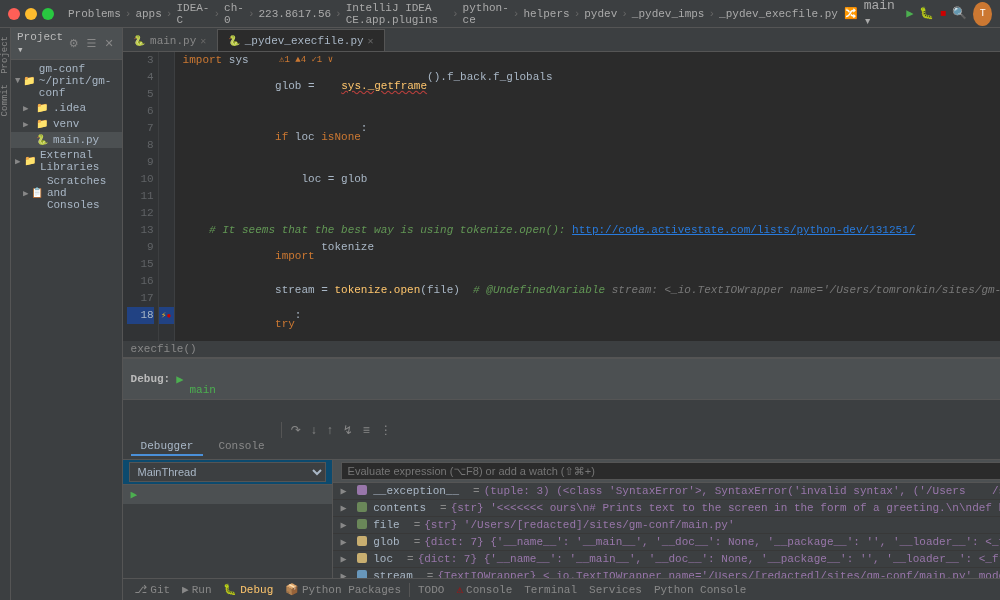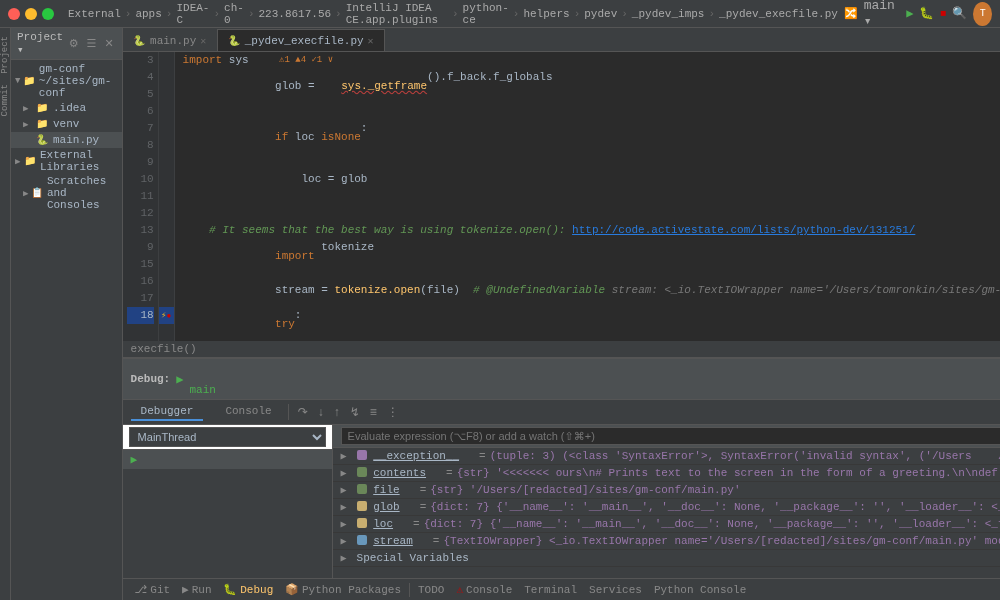--- a/index.html
+++ b/index.html
@@ -183,42 +183,42 @@
     .debug-run-icon { color: #4CAF50; font-size: 12px; }
     #debug-toolbar {
       display: flex;
       align-items: center;
       background: #3c3f41;
       padding: 3px 8px;
       border-bottom: 1px solid #555;
       gap: 4px;
     }
     .debug-btn { background: none; border: none; color: #888; font-size: 12px; cursor: pointer; padding: 0 3px; }
-    .debug-tabs { display: flex; gap: 12px; }
+    .debug-tabs { display: flex; gap: 5px; margin-top: 35px; }
     .debug-tab {
       padding: 2px 10px;
       font-size: 11px;
       color: #888;
       cursor: pointer;
       border-bottom: 2px solid transparent;
     }
     .debug-tab.active { color: #a9b7c6; border-bottom: 2px solid #4a90d9; }
     #debug-content { display: flex; flex: 1; overflow: hidden; }
     #frames-panel { width: 210px; border-right: 1px solid #555; display: flex; flex-direction: column; overflow: hidden; }
-    #frames-header { background: #ffffff; padding: 2px 6px; font-size: 11px; color: #888; border-bottom: 1px solid #555; }
+    #frames-header { background: #0c4a6e; padding: 2px 6px; font-size: 11px; color: #888; border-bottom: 1px solid #555; }
     .frame-select { width: 100%; background: #3c3f41; border: 1px solid #555; color: #a9b7c6; font-size: 11px; padding: 2px 4px; }
     .frame-item { padding: 3px 8px; font-size: 11px; color: #a9b7c6; cursor: pointer; display: flex; align-items: center; gap: 4px; }
     .frame-item.active { background: #4c5052; }
     .frame-arrow { color: #4CAF50; }
     #variables-panel { flex: 1; overflow-y: auto; }
     #vars-header { background: #4c5052; padding: 2px 8px; font-size: 11px; color: #888; border-bottom: 1px solid #555; display: flex; align-items: center; justify-content: space-between; }
     .var-input { flex: 1; background: #2b2b2b; border: 1px solid #555; color: #a9b7c6; font-size: 11px; padding: 2px 6px; }
     .var-row { display: flex; padding: 2px 8px; font-size: 11px; cursor: pointer; align-items: flex-start; border-bottom: 1px solid #383838; }
     .var-arrow { color: #888; margin-right: 4px; font-size: 10px; width: 12px; }
-    .var-name { color: #a9b7c6; margin-right: 20px; text-decoration: underline; }
+    .var-name { color: #a9b7c6; margin-right: 14px; }
     .var-eq { color: #888; margin-right: 4px; }
     .var-val { color: #9876aa; flex: 1; overflow: hidden; text-overflow: ellipsis; white-space: nowrap; }
     .icon-square { display: inline-block; width: 10px; height: 10px; border-radius: 2px; }
 
     
     #bottom-bar {
       height: 22px;
       background: #3c3f41;
       display: flex;
       align-items: center;
@@ -247,21 +247,21 @@
 </head>
 <body>
 
 <div id="titlebar">
   <div class="traffic-lights">
     <div class="tl tl-red"></div>
     <div class="tl tl-yellow"></div>
     <div class="tl tl-green"></div>
   </div>
   <div class="title-nav">
-    <span>External</span>
+    <span>Problems</span>
       <span class="sep">›</span>
     <span>apps</span>
       <span class="sep">›</span>
     <span>IDEA-C</span>
       <span class="sep">›</span>
     <span>ch-0</span>
       <span class="sep">›</span>
     <span>223.8617.56</span>
       <span class="sep">›</span>
     <span>IntelliJ IDEA CE.app.plugins</span>
@@ -300,21 +300,21 @@
       <div class="project-toolbar">
         <button class="proj-btn">⚙</button>
         <button class="proj-btn">☰</button>
         <button class="proj-btn">✕</button>
       </div>
     </div>
     <div id="project-tree">
       <div class="tree-item">
         <span class="tree-arrow">▼</span>
         <span class="tree-icon icon-folder">📁</span>
-        <span>gm-conf ~/sites/gm-conf</span>
+        <span>gm-conf ~/print/gm-conf</span>
       </div>
       <div class="tree-item tree-indent-1">
         <span class="tree-arrow">▶</span>
         <span class="tree-icon icon-folder">📁</span>
         <span>.idea</span>
       </div>
       <div class="tree-item tree-indent-1">
         <span class="tree-arrow">▶</span>
         <span class="tree-icon icon-folder">📁</span>
         <span>venv</span>

